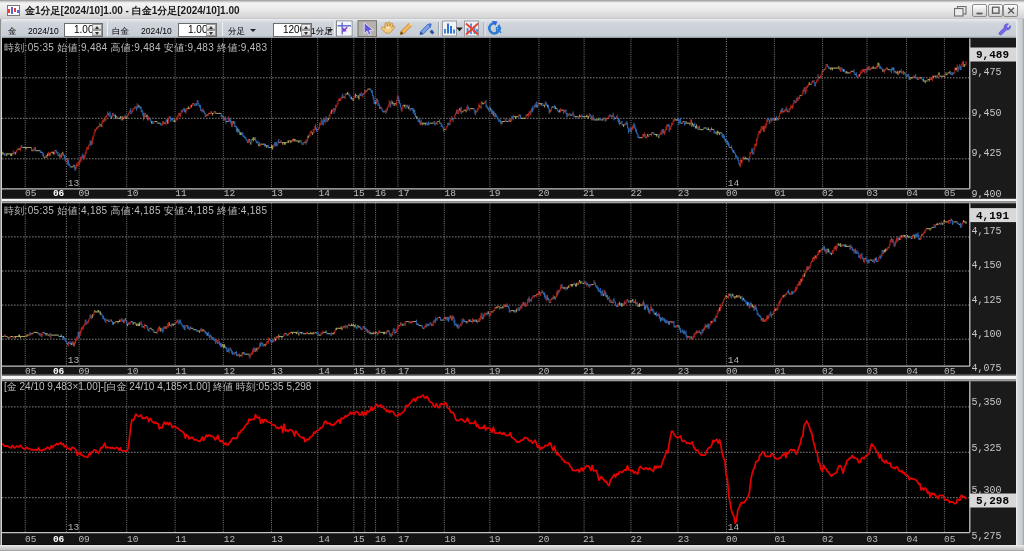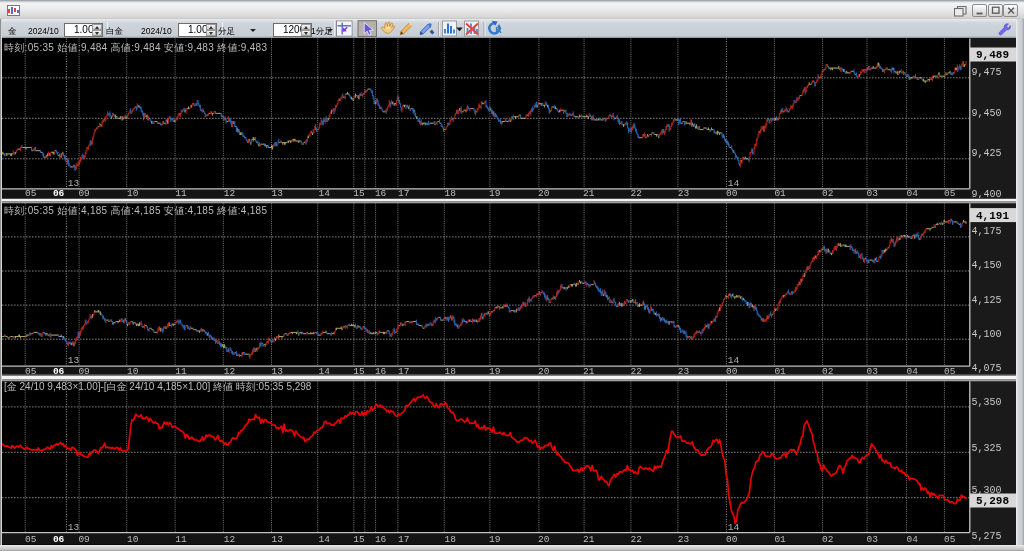--- a/index.html
+++ b/index.html
@@ -24,20 +24,21 @@
 <div id="win">
   <div id="titlebar" class="abs"></div>
 
   <svg class="abs" style="left:7px;top:5px" width="13" height="11" viewBox="0 0 13 11">
     <rect x="0.5" y="0.5" width="12" height="10" fill="#fff" stroke="#777"></rect>
     <path d="M2 8V4" stroke="#d00" stroke-width="1.5"></path>
     <path d="M5 9V2" stroke="#23c" stroke-width="1.5"></path>
     <path d="M8 7V3" stroke="#d00" stroke-width="1.5"></path>
     <path d="M11 8V5" stroke="#23c" stroke-width="1.5"></path>
   </svg>
+  <div id="titletext" class="abs">金1分足[2024/10]1.00 - 白金1分足[2024/10]1.00</div>
 
   <svg class="abs" style="left:954px;top:6px" width="13" height="11" viewBox="0 0 13 11">
     <rect x="3.5" y="0.5" width="8.5" height="7.5" fill="none" stroke="#6e6e6e" stroke-width="1.1"></rect>
     <rect x="0.5" y="2.5" width="8.5" height="7.5" fill="#ececec" stroke="#6e6e6e" stroke-width="1.1"></rect>
   </svg>
   <div class="abs winbtn" style="left:971.5px"></div>
   <div class="abs winbtn" style="left:987.5px"></div>
   <div class="abs winbtn" style="left:1003px"></div>
   <svg class="abs" style="left:971.5px;top:4px" width="47" height="13" viewBox="0 0 47 13">
     <path d="M4.5 9.5h6" stroke="#5a5a5a" stroke-width="1.8"></path>
@@ -50,32 +51,32 @@
   <div class="abs tool-label" style="left:28px">2024/10</div>
   <div class="abs spin" style="left:64px">1.00<span class="spinner">
         <span class="spbtn up">
           <span class="tri-up"></span>
         </span>
         <span class="spbtn dn">
           <span class="tri-dn"></span>
         </span>
       </span></div>
   <div class="abs vsep" style="left:107px"></div>
-  <div class="abs tool-label" style="left:106px">白金</div>
+  <div class="abs tool-label" style="left:112px">白金</div>
   <div class="abs tool-label" style="left:141px">2024/10</div>
   <div class="abs spin" style="left:178px">1.00<span class="spinner">
         <span class="spbtn up">
           <span class="tri-up"></span>
         </span>
         <span class="spbtn dn">
           <span class="tri-dn"></span>
         </span>
       </span></div>
   <div class="abs vsep" style="left:222px"></div>
-  <div class="abs tool-label" style="left:218px">分足</div>
+  <div class="abs tool-label" style="left:228px">分足</div>
   <div class="abs ddarrow" style="left:250px"></div>
   <div class="abs spin" style="left:273px">1200<span class="spinner">
         <span class="spbtn up">
           <span class="tri-up"></span>
         </span>
         <span class="spbtn dn">
           <span class="tri-dn"></span>
         </span>
       </span></div>
   <div class="abs tool-label" style="left:311px">1分足</div>

